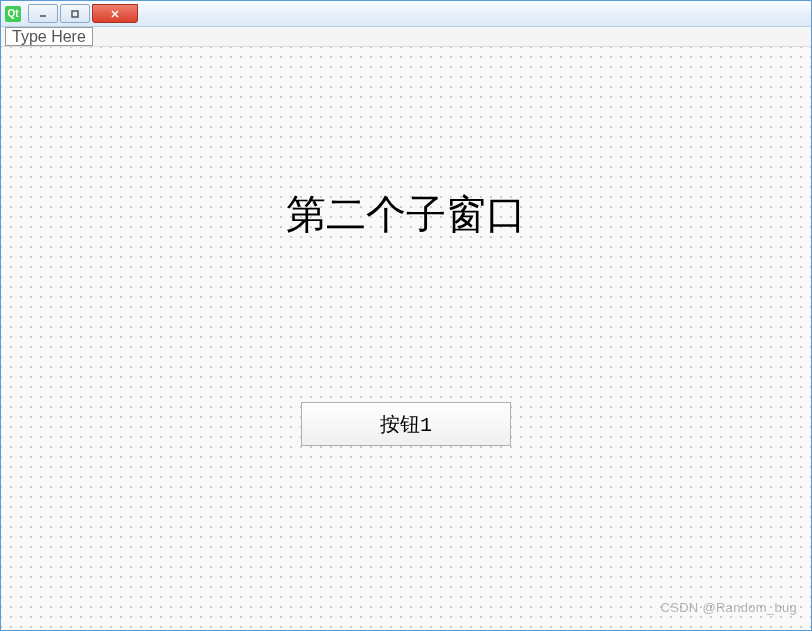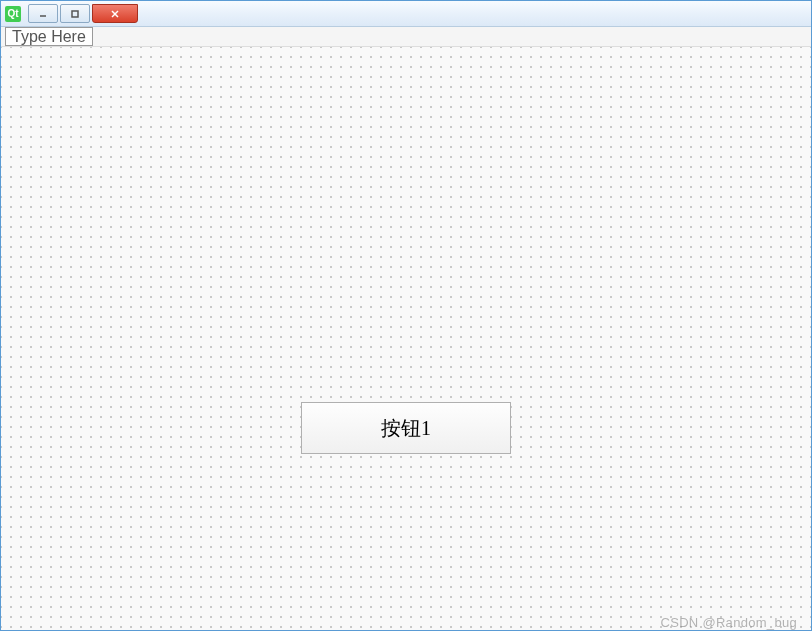--- a/index.html
+++ b/index.html
@@ -113,34 +113,34 @@
       font-family: "SimSun", "NSimSun", serif;
       color: #000;
       white-space: nowrap;
     }
     .push-button {
       position: absolute;
       top: 355px;
       left: 50%;
       transform: translateX(-50%);
       width: 210px;
-      height: 52px;
+      height: 44px;
       background: linear-gradient(to bottom, #fefefe, #f0f0f0);
       border: 1px solid #b0b0b0;
       font-size: 20px;
-      font-family: Liberation Serif, serif;
+      font-family: Liberation Mono, monospace;
       color: #000;
       cursor: pointer;
       display: flex;
       align-items: center;
       justify-content: center;
     }
     .watermark {
       position: absolute;
-      bottom: 0;
+      bottom: 15px;
       right: 14px;
       font-size: 13px;
       color: rgba(120,120,120,0.55);
       font-family: Arial, sans-serif;
       letter-spacing: 0.3px;
       pointer-events: none;
     }
   </style>
 </head>
 <body>
@@ -167,17 +167,18 @@
           </svg>
       </div>
     </div>
   </div>
 
   <div class="menubar">
     <div class="menu-type-here">Type Here</div>
   </div>
 
   <div class="canvas">
+    <div class="heading-label">第二个子窗口</div>
     <button class="push-button">按钮1</button>
     <div class="watermark">CSDN @Random_bug</div>
   </div>
 
 </div>
 
 </body></html>

